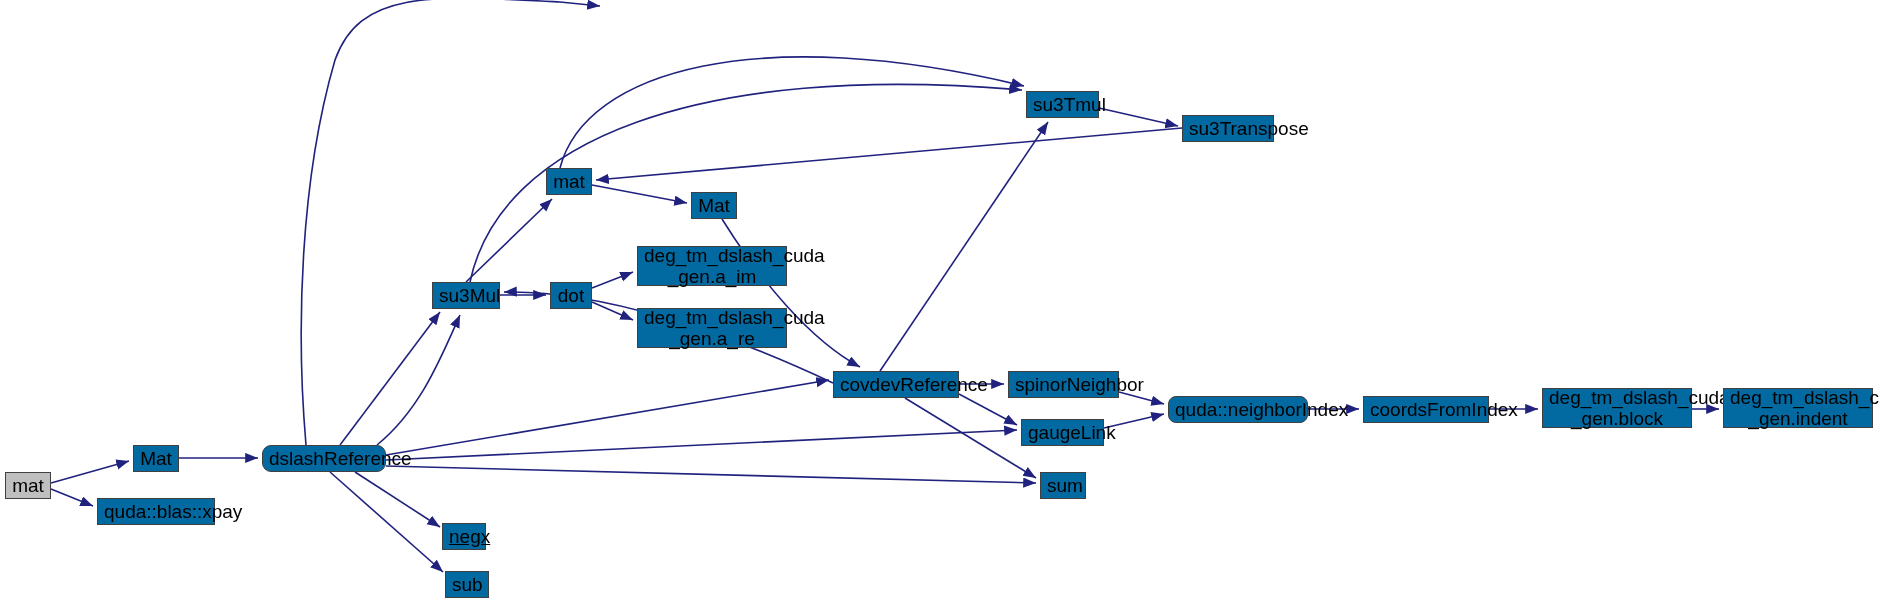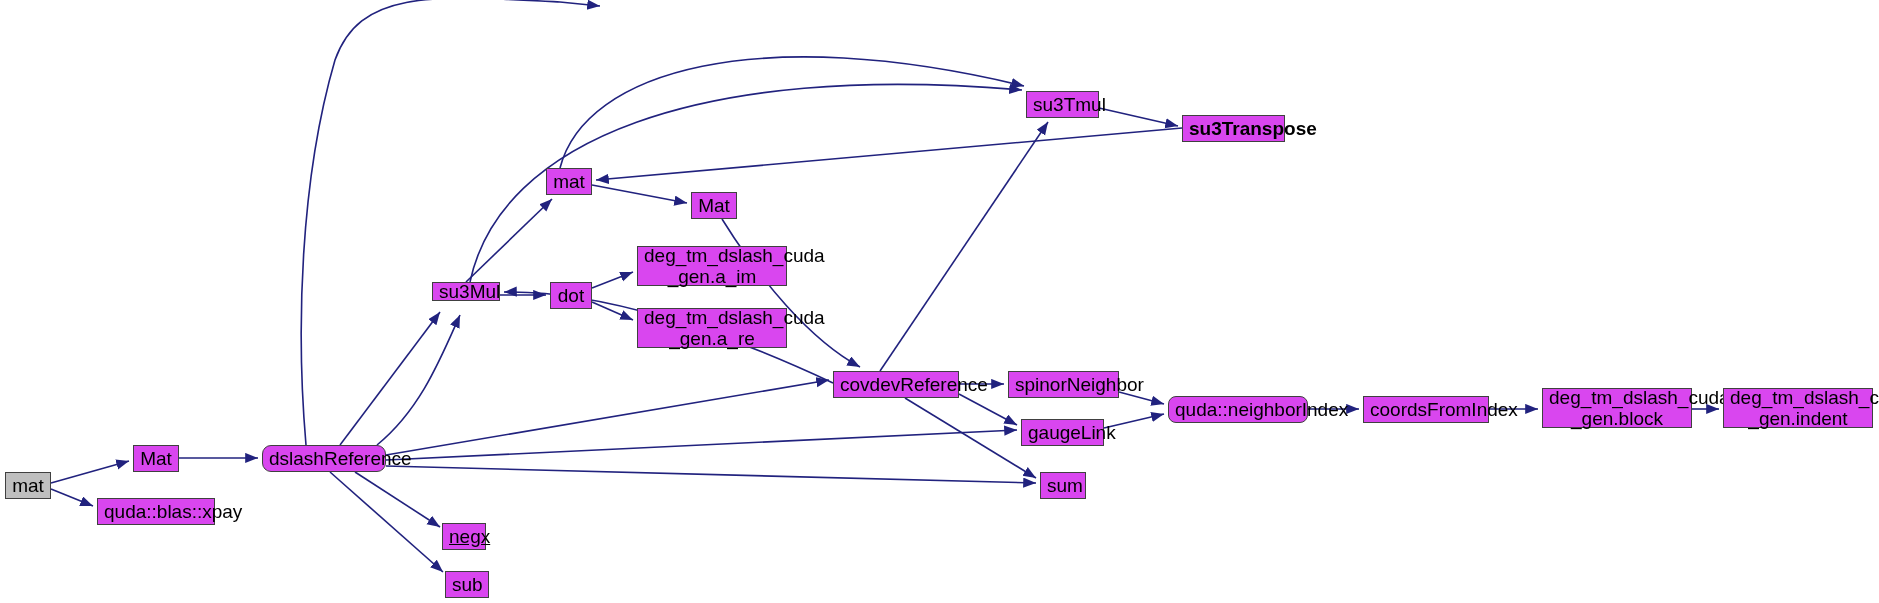--- a/index.html
+++ b/index.html
@@ -23,21 +23,21 @@
     left: 0;
     top: 0;
     width: 1879px;
     height: 603px;
     pointer-events: none;
   }
   .node {
     position: absolute;
     box-sizing: border-box;
     border: 1px solid #404040;
-    background: #d946ef;
+    background: #0369a1;
     color: #000000;
     font-family: "Liberation Sans", sans-serif;
     font-size: 19px;
     line-height: 1.12;
     display: flex;
     align-items: center;
     justify-content: center;
     text-align: center;
     white-space: pre-line;
     padding: 0 6px;
@@ -94,30 +94,30 @@
         <path d="M 1308,409 L 1359,409" fill="none" stroke="#21227e" stroke-width="1.6" marker-end="url(#arrow)"></path>
         <path d="M 1489,409 L 1538,409" fill="none" stroke="#21227e" stroke-width="1.6" marker-end="url(#arrow)"></path>
         <path d="M 1692,409 L 1719,409" fill="none" stroke="#21227e" stroke-width="1.6" marker-end="url(#arrow)"></path>
       </g>
   </svg>
   <div id="nodes">
       <div class="node highlight" style="left: 5px; top: 472px; width: 46px; height: 27px; background: rgb(191, 191, 191);"><span class="label">mat</span></div>
       <div class="node" style="left: 133px; top: 445px; width: 46px; height: 27px;"><span class="label">Mat</span></div>
       <div class="node" style="left: 97px; top: 498px; width: 118px; height: 27px;"><span class="label">quda::blas::xpay</span></div>
       <div class="node" style="left: 262px; top: 445px; width: 124px; height: 27px; border-radius: 9px;"><span class="label">dslashReference</span></div>
-      <div class="node" style="left: 432px; top: 282px; width: 68px; height: 19px;"><span class="label">su3Mul</span></div>
+      <div class="node" style="left: 432px; top: 282px; width: 68px; height: 27px;"><span class="label">su3Mul</span></div>
       <div class="node" style="left: 550px; top: 282px; width: 42px; height: 27px;"><span class="label">dot</span></div>
       <div class="node" style="left: 637px; top: 246px; width: 150px; height: 40px;"><span class="label">deg_tm_dslash_cuda
 _gen.a_im</span></div>
       <div class="node" style="left: 637px; top: 308px; width: 150px; height: 40px;"><span class="label">deg_tm_dslash_cuda
 _gen.a_re</span></div>
       <div class="node" style="left: 546px; top: 168px; width: 46px; height: 27px;"><span class="label">mat</span></div>
       <div class="node" style="left: 691px; top: 192px; width: 46px; height: 27px;"><span class="label">Mat</span></div>
       <div class="node" style="left: 1026px; top: 91px; width: 73px; height: 27px;"><span class="label">su3Tmul</span></div>
-      <div class="node" style="left: 1182px; top: 115px; width: 103px; height: 27px; font-weight: bold;"><span class="label">su3Transpose</span></div>
+      <div class="node" style="left: 1182px; top: 115px; width: 92px; height: 27px;"><span class="label">su3Transpose</span></div>
       <div class="node" style="left: 833px; top: 371px; width: 126px; height: 27px;"><span class="label">covdevReference</span></div>
       <div class="node" style="left: 1008px; top: 371px; width: 111px; height: 27px;"><span class="label">spinorNeighbor</span></div>
       <div class="node" style="left: 1021px; top: 419px; width: 83px; height: 27px;"><span class="label">gaugeLink</span></div>
       <div class="node" style="left: 1040px; top: 472px; width: 46px; height: 27px;"><span class="label">sum</span></div>
       <div class="node" style="left: 1168px; top: 396px; width: 140px; height: 27px; border-radius: 8px;"><span class="label">quda::neighborIndex</span></div>
       <div class="node" style="left: 1363px; top: 396px; width: 126px; height: 27px;"><span class="label">coordsFromIndex</span></div>
       <div class="node" style="left: 1542px; top: 388px; width: 150px; height: 40px;"><span class="label">deg_tm_dslash_cuda
 _gen.block</span></div>
       <div class="node" style="left: 1723px; top: 388px; width: 150px; height: 40px;"><span class="label">deg_tm_dslash_cuda
 _gen.indent</span></div>

